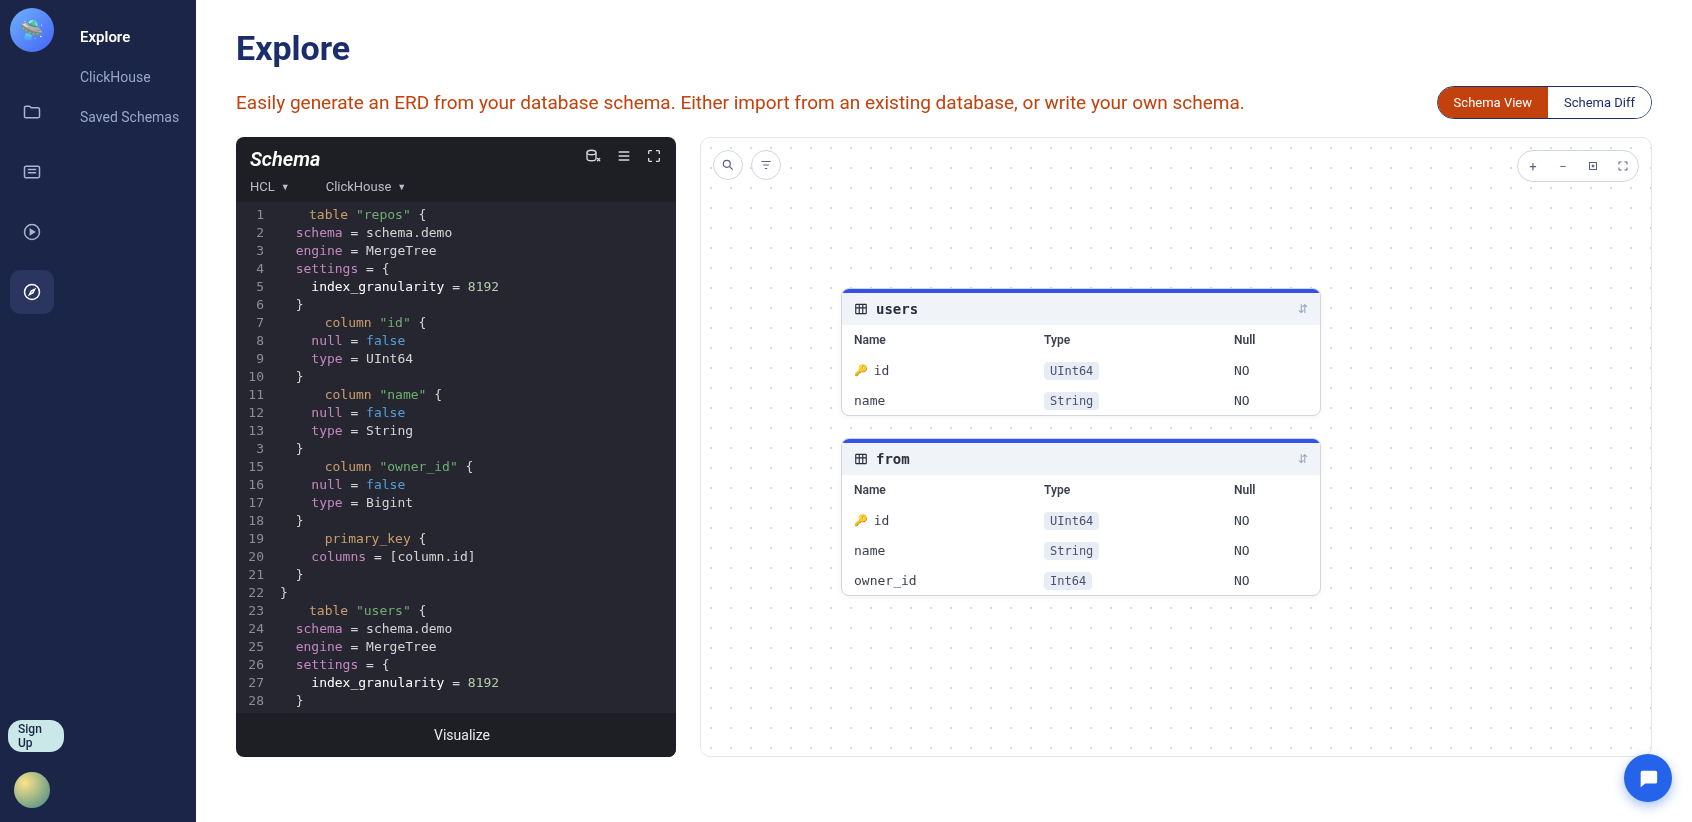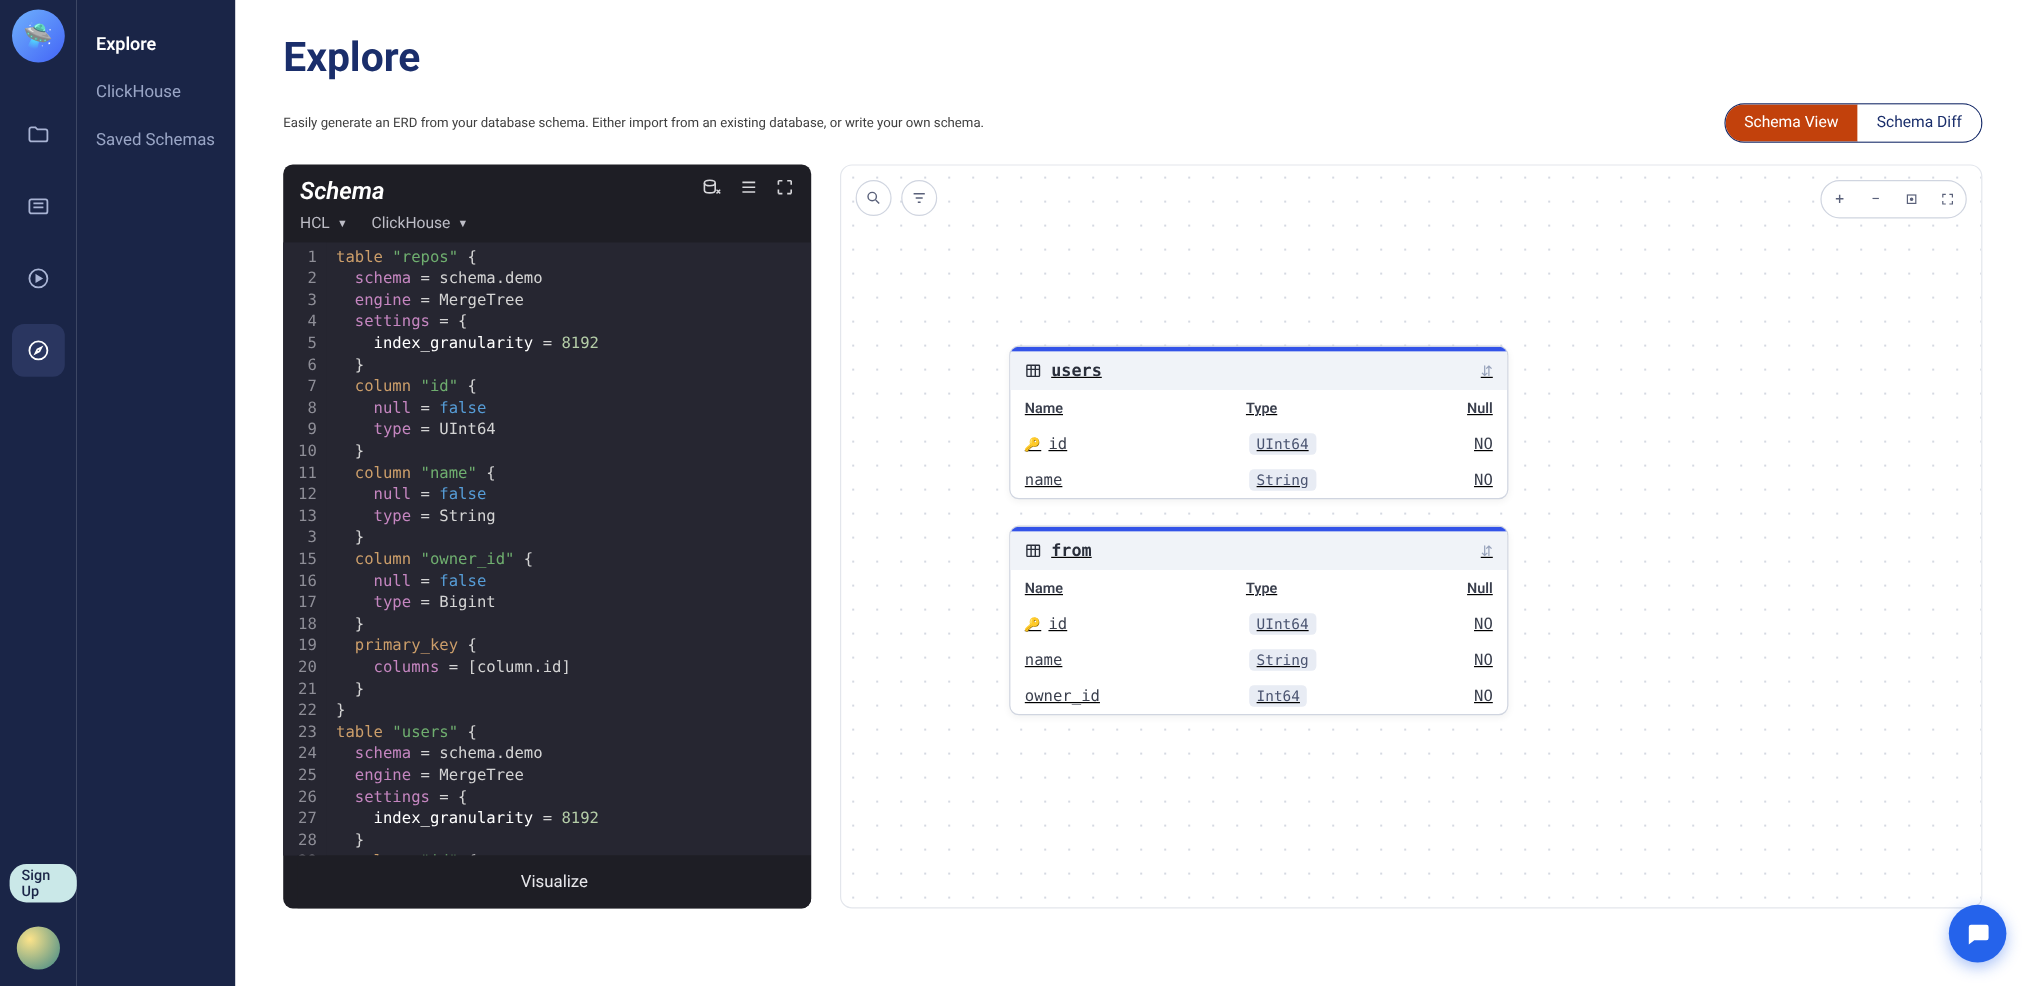--- a/index.html
+++ b/index.html
@@ -18,64 +18,64 @@
 
 
 .side-nav { width: 132px; background: #1a2547; padding-top: 16px; }
 .side-nav .nav-title { color: #fff; font-weight: 600; font-size: 15px; padding: 12px 16px; }
 .side-nav .nav-item { color: #9aa6c6; font-size: 14px; padding: 10px 16px; cursor: pointer; line-height: 1.4; }
 
 
 .main { flex: 1; padding: 28px 40px 20px 40px; overflow: hidden; }
 .main h1 { color: #1a2e6b; font-size: 34px; font-weight: 700; margin-bottom: 18px; }
 .subheader-row { display: flex; justify-content: space-between; align-items: center; margin-bottom: 18px; }
-.subheader-row p { color: #404040; font-size: 11px; }
+.subheader-row p { color: #c2410c; font-size: 19px; }
 
 .view-toggle { display: flex; border: 1.5px solid #1a2e6b; border-radius: 20px; overflow: hidden; }
 .view-toggle div { padding: 8px 16px; font-size: 13px; cursor: pointer; }
 .view-toggle .active { background: #c2410c; color: #fff; }
 .view-toggle .inactive { color: #1a2e6b; background: #fff; }
 
 .panels { display: flex; gap: 24px; height: 620px; }
 
 
 .editor { width: 440px; background: #1e1e25; border-radius: 8px; display: flex; flex-direction: column; overflow: hidden; }
 .editor-header { display: flex; align-items: center; justify-content: space-between; padding: 10px 14px 4px 14px; }
 .editor-header .title { color: #fff; font-size: 20px; font-weight: 600; font-style: italic; }
 .editor-header .header-icons { display: flex; gap: 14px; color: #d7d7db; }
 .editor-header .header-icons span { cursor: pointer; }
-.editor-subhead { display: flex; gap: 20px; padding: 4px 14px 8px 14px; color: #bdbdc6; font-size: 13px; align-items: center; }
+.editor-subhead { display: flex; gap: 36px; padding: 4px 14px 8px 14px; color: #bdbdc6; font-size: 13px; align-items: center; }
 .editor-subhead .dd { display: flex; align-items: center; gap: 6px; cursor:pointer; }
 .chev { font-size: 9px; }
 
 .code-area { flex: 1; display: flex; font-family: 'SFMono-Regular', Consolas, monospace; font-size: 13px; line-height: 18px; overflow: hidden; background: #262631; }
 .gutter { background: #262631; color: #8e8e97; text-align: right; padding: 4px 8px 4px 4px; user-select: none; width: 36px; }
 .gutter div { height: 18px; }
 .code-lines { padding: 4px 8px; color: #d4d4d4; }
 .code-lines .ln { height: 18px; white-space: pre; }
 
-.tk-kw { color: #cc9e6a; }
+.tk-kw { color: #cc9e6a; margin-left: 29px; }
 .tk-str { color: #6fae6f; }
 .tk-punc { color: #d4d4d4; }
 .tk-attr { color: #c586c0; }
 .tk-type { color: #d4d4d4; }
 .tk-lit { color: #569cd6; }
 .tk-num { color: #b5cea8; }
 .tk-idx { color: #ffffff; }
 
 .visualize-btn { text-align: center; color: #e8e8ec; font-size: 14px; padding: 14px; cursor: pointer; background: #1e1e25; margin-left: 12px; }
 
 
 .canvas { flex: 1; border: 1px solid #e3e6ec; border-radius: 10px; position: relative; background: #fff; background-image: radial-gradient(#d5d9e2 1px, transparent 1px); background-size: 20px 20px; }
 .canvas-toolbar-l { position: absolute; top: 12px; left: 12px; display: flex; gap: 8px; }
 .canvas-toolbar-r { position: absolute; top: 12px; right: 12px; display: flex; gap: 4px; align-items: center; border: 1px solid #d0d5e0; border-radius: 18px; padding: 2px; background:#fff; }
 .tool-btn { width: 30px; height: 30px; border-radius: 50%; border: 1px solid #d0d5e0; background: #fff; display: flex; align-items: center; justify-content: center; cursor: pointer; color: #5a617a; font-size: 13px; }
 .canvas-toolbar-r .tool-btn { border: none; width: 26px; height: 26px; }
 
-.erd-table { position: absolute; background: #fff; border: 1px solid #d0d5e0; border-radius: 8px; box-shadow: 0 2px 6px rgba(0,0,0,0.05); width: 416px; overflow: hidden; text-decoration: underline; }
+.erd-table { position: absolute; background: #fff; border: 1px solid #d0d5e0; border-radius: 8px; box-shadow: 0 2px 6px rgba(0,0,0,0.05); width: 480px; overflow: hidden; }
 .erd-table .bar { height: 4px; background: #3353e8; }
 .erd-table .thead { background: #f0f3f8; padding: 8px 12px; display: flex; align-items: center; justify-content: space-between; }
 .erd-table .tname { font-family: monospace; font-size: 14px; font-weight: 600; color: #2a2f3b; display: flex; align-items: center; gap: 8px; }
 .erd-table .collapse { color: #96a1ba; font-size: 12px; cursor:pointer; }
 .erd-cols-head { display: flex; padding: 8px 12px; font-size: 12px; font-weight: 600; color: #3a3f4d; }
 .erd-cols-head .c1 { width: 190px; }
 .erd-cols-head .c2 { width: 190px; }
 .erd-cols-head .c3 { flex: 1; }
 .erd-row { display: flex; padding: 6px 12px; font-family: monospace; font-size: 13px; color: #3a3f4d; height: 30px; align-items:center; }
 .erd-row .c1 { width: 190px; display: flex; align-items: center; gap: 6px; }

